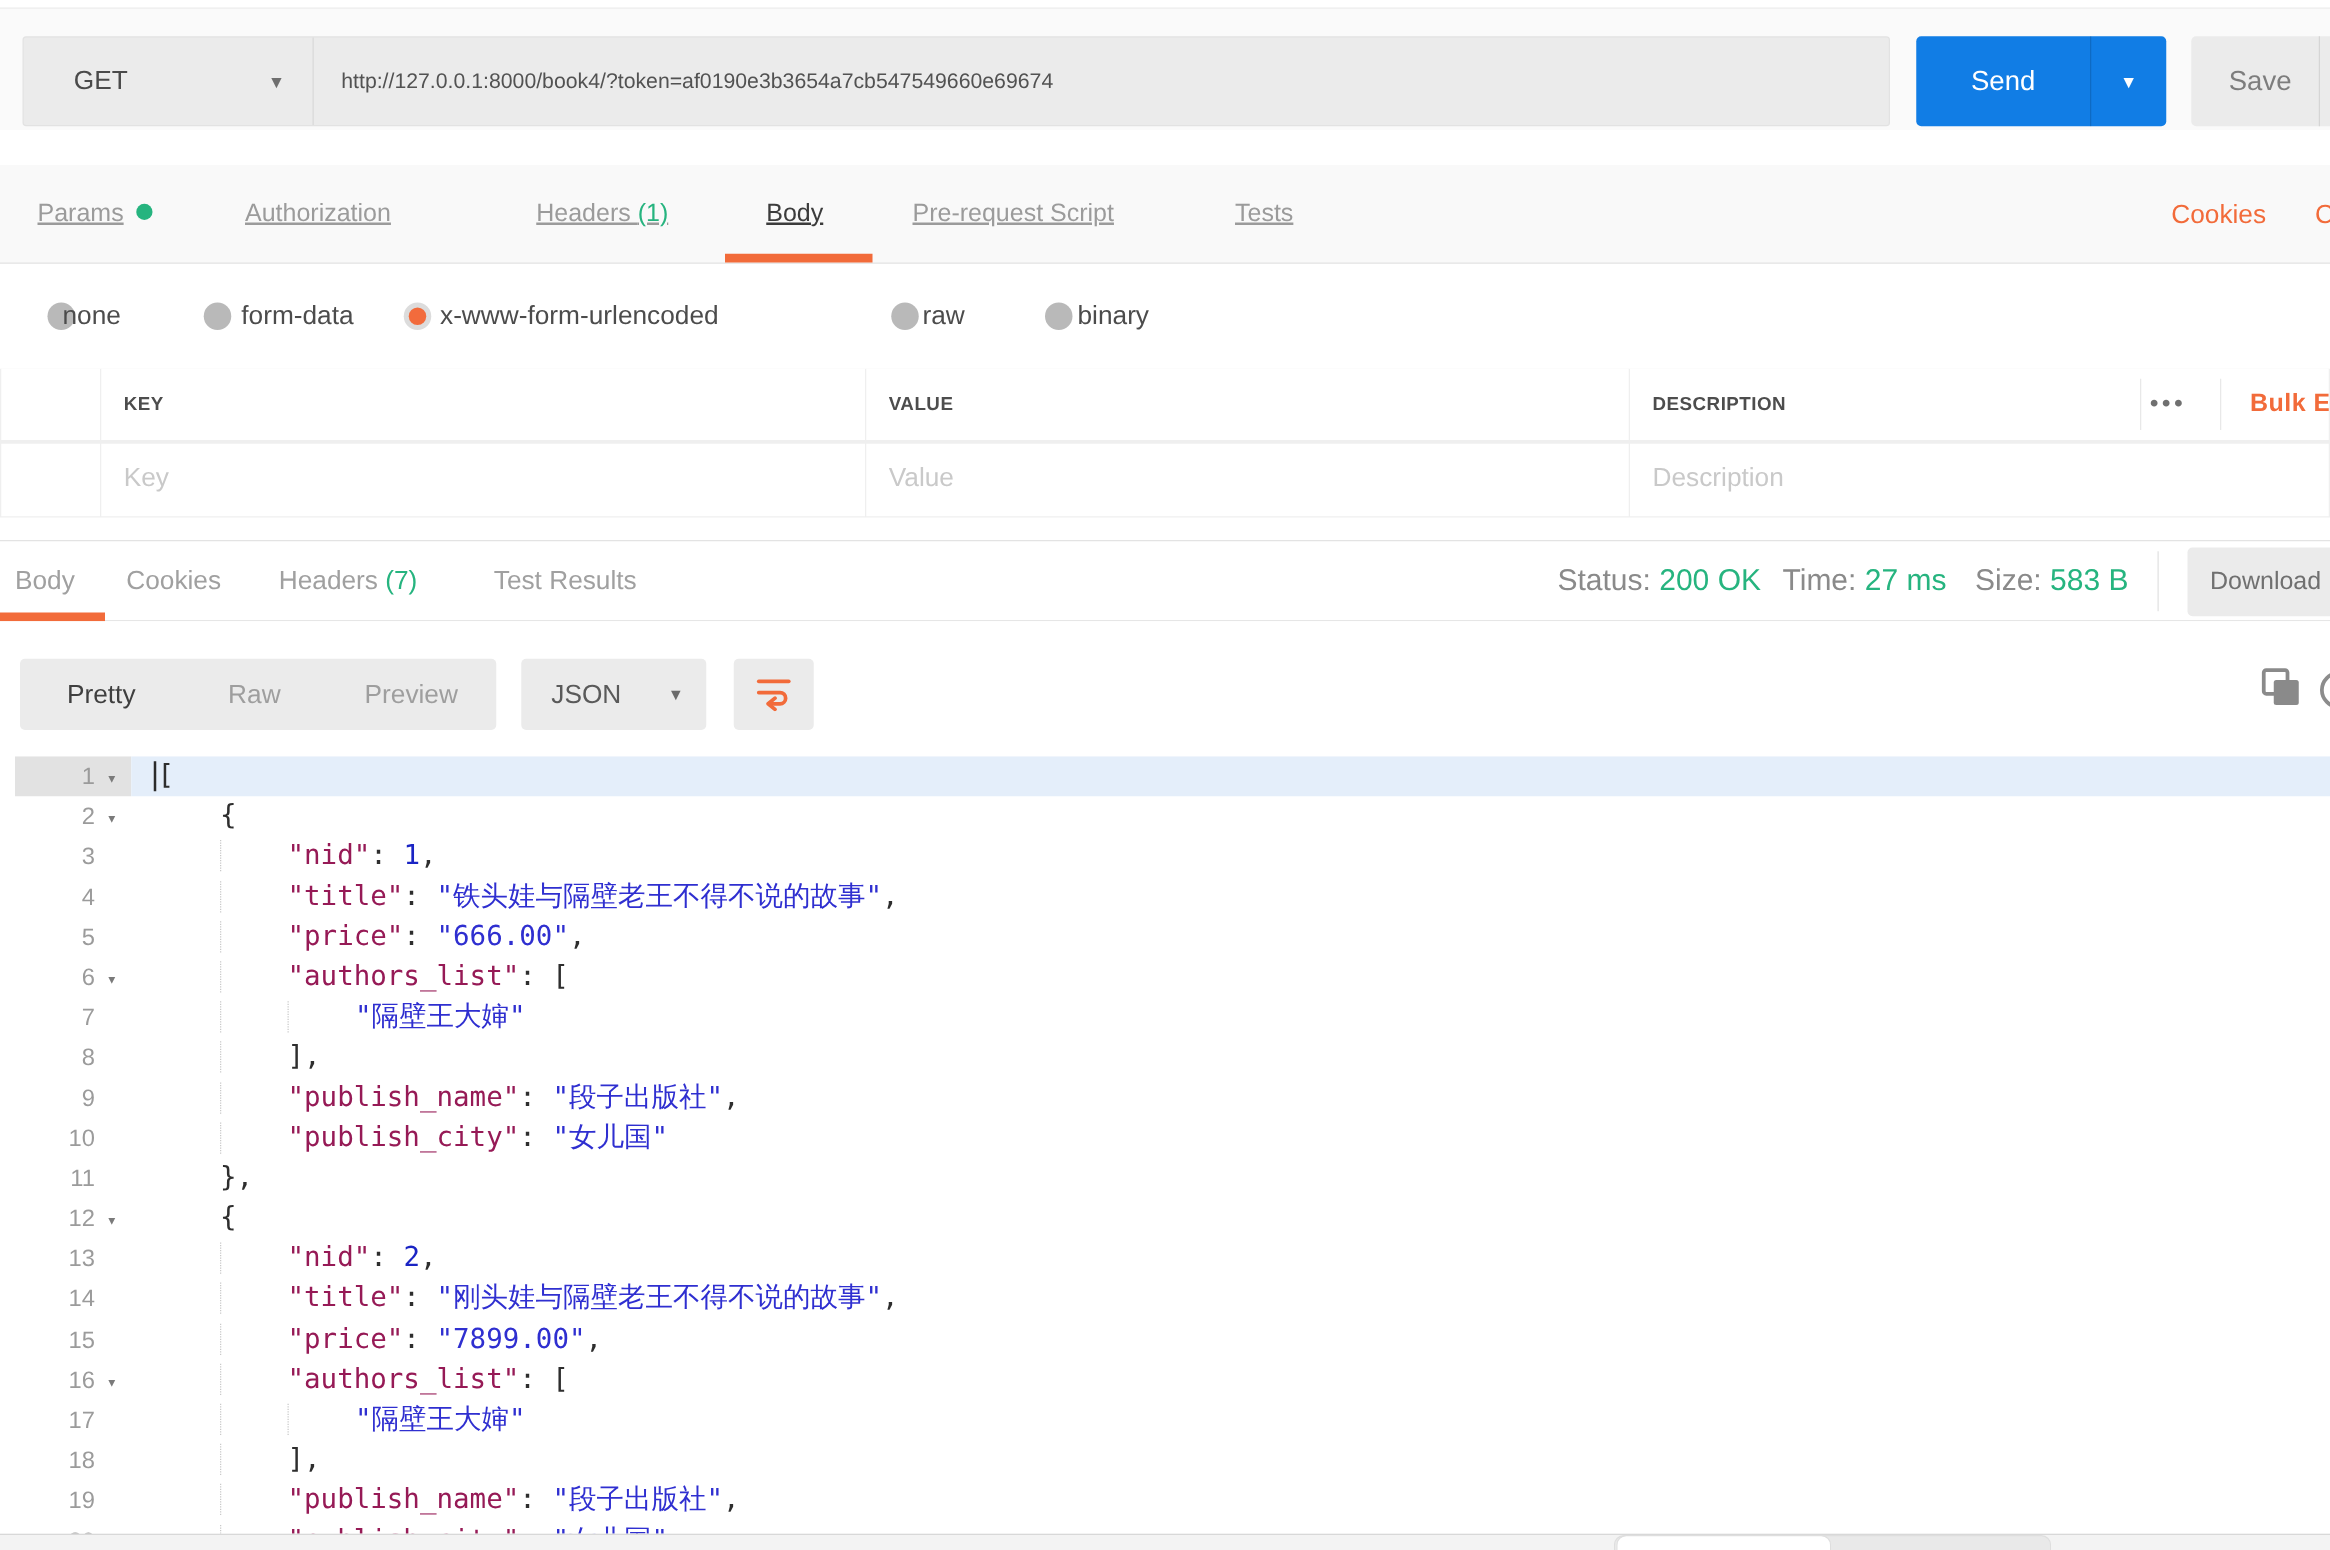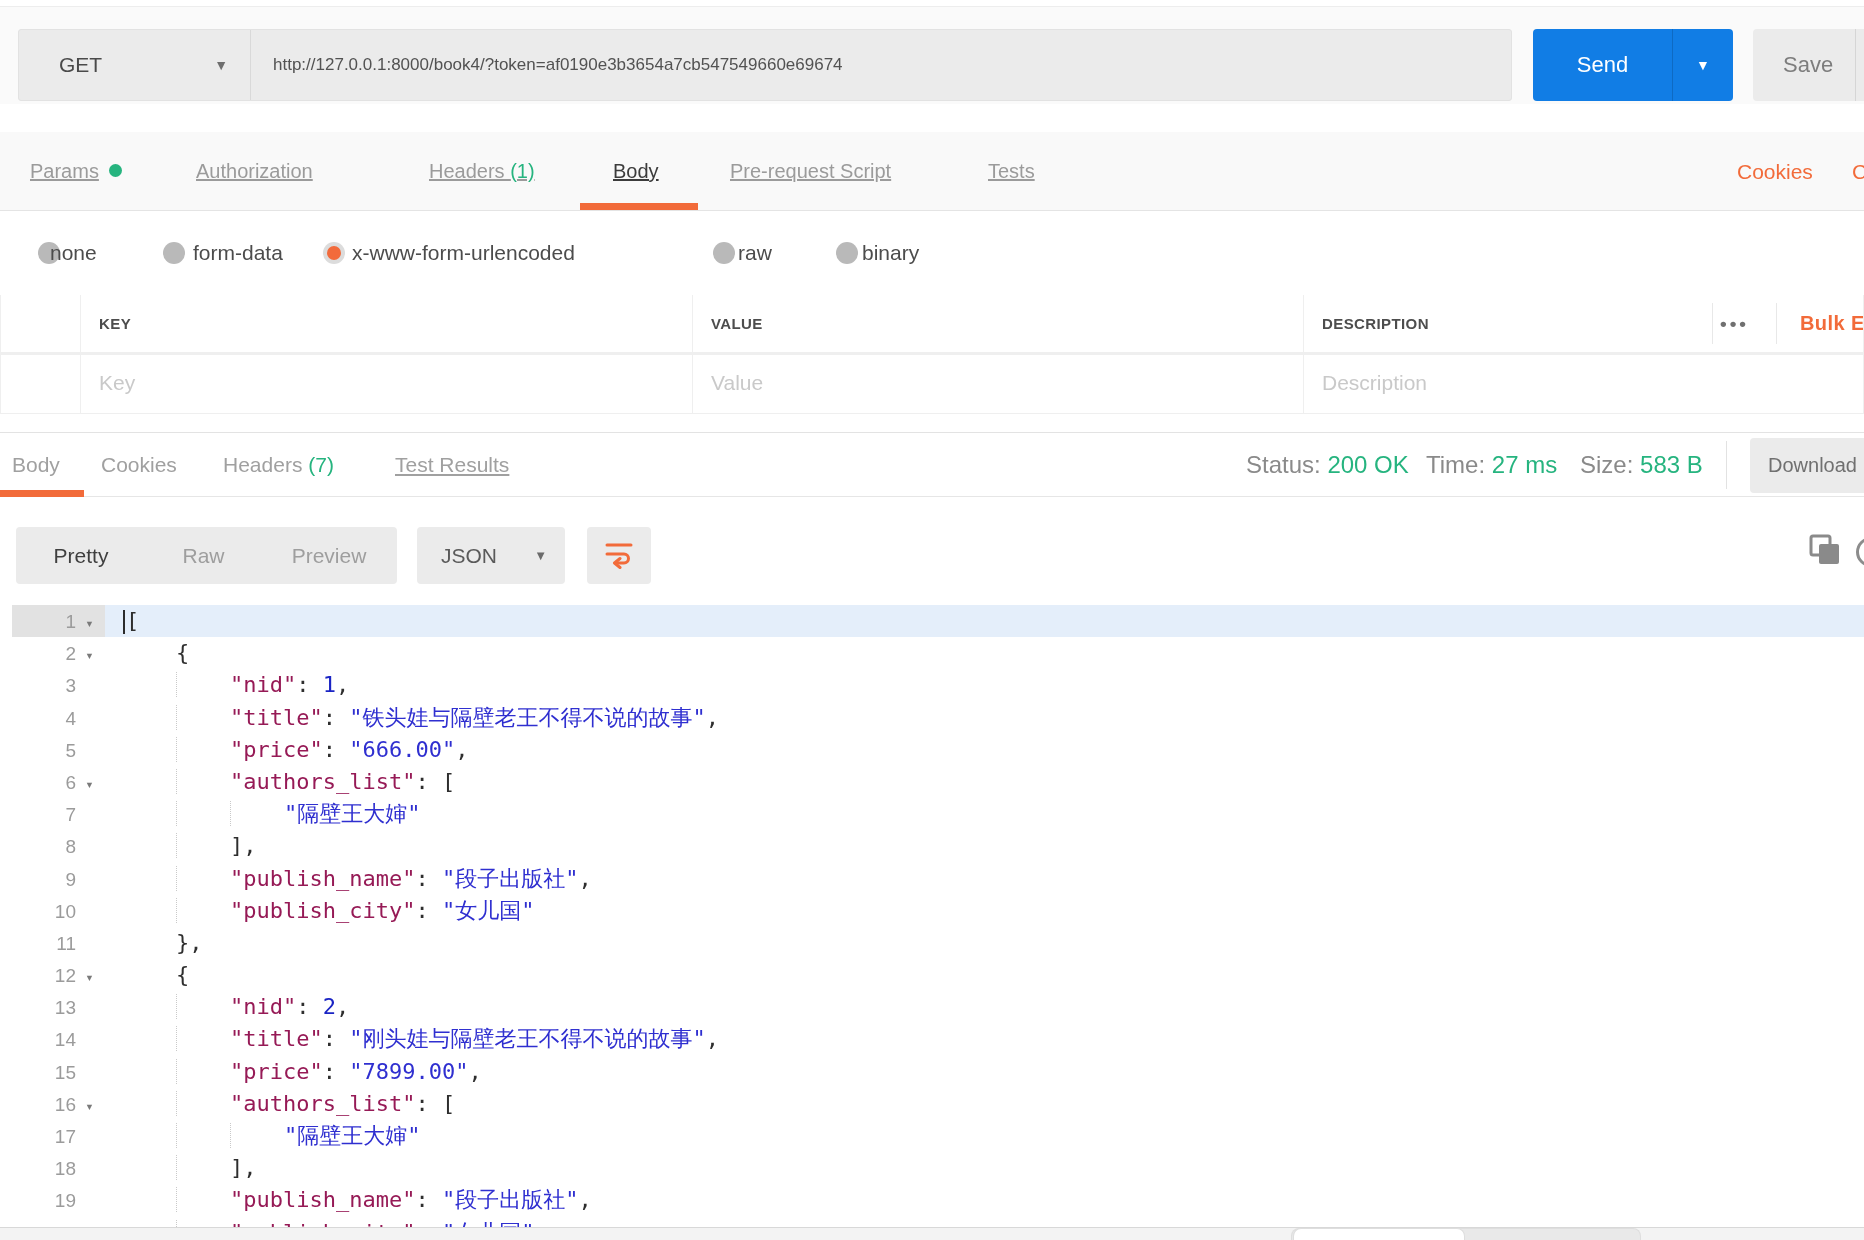--- a/index.html
+++ b/index.html
@@ -71,21 +71,21 @@
                color:#707070; letter-spacing:3px; cursor:pointer; }
   .bulk { position:absolute; left:496px; top:0; line-height:57px; font-size:20px;
           color:#f26b3a; cursor:pointer; white-space:nowrap; }
 
   
   .respbar { position:absolute; left:0; top:432px; width:1864px; height:65px; background:#fff;
              border-top:1px solid #e3e3e3; border-bottom:1px solid #e6e6e6; }
   .respbar .tab { position:absolute; top:0; height:64px; line-height:64px;
                   font-size:21px; color:#a0a0a0; cursor:pointer; white-space:nowrap; }
   .rp-body { left:12px; color:#3f3f3f; } .rp-cookies { left:101px; }
-  .rp-headers { left:223px; } .rp-tests { left:395px;text-decoration:underline; }
+  .rp-headers { left:223px; } .rp-tests { left:395px; }
   .rp-underline { position:absolute; left:0; bottom:-1px; width:84px; height:7px; background:#f26b3a; }
   .meta { position:absolute; top:0; height:64px; line-height:64px; font-size:24px;
           color:#8a8a8a; white-space:nowrap; }
   .meta b { font-weight:normal; color:#26b47f; }
   .m-status { left:1246px; } .m-time { left:1426px; } .m-size { left:1580px; }
   .meta-div { position:absolute; left:1726px; top:8px; height:48px; border-left:1px solid #e2e2e2; }
   .download { position:absolute; left:1750px; top:5px; width:130px; height:55px;
               background:#ebebeb; border-radius:4px; color:#707070; font-size:20px;
               line-height:55px; padding-left:18px; overflow:hidden; white-space:nowrap; cursor:pointer; }
 

